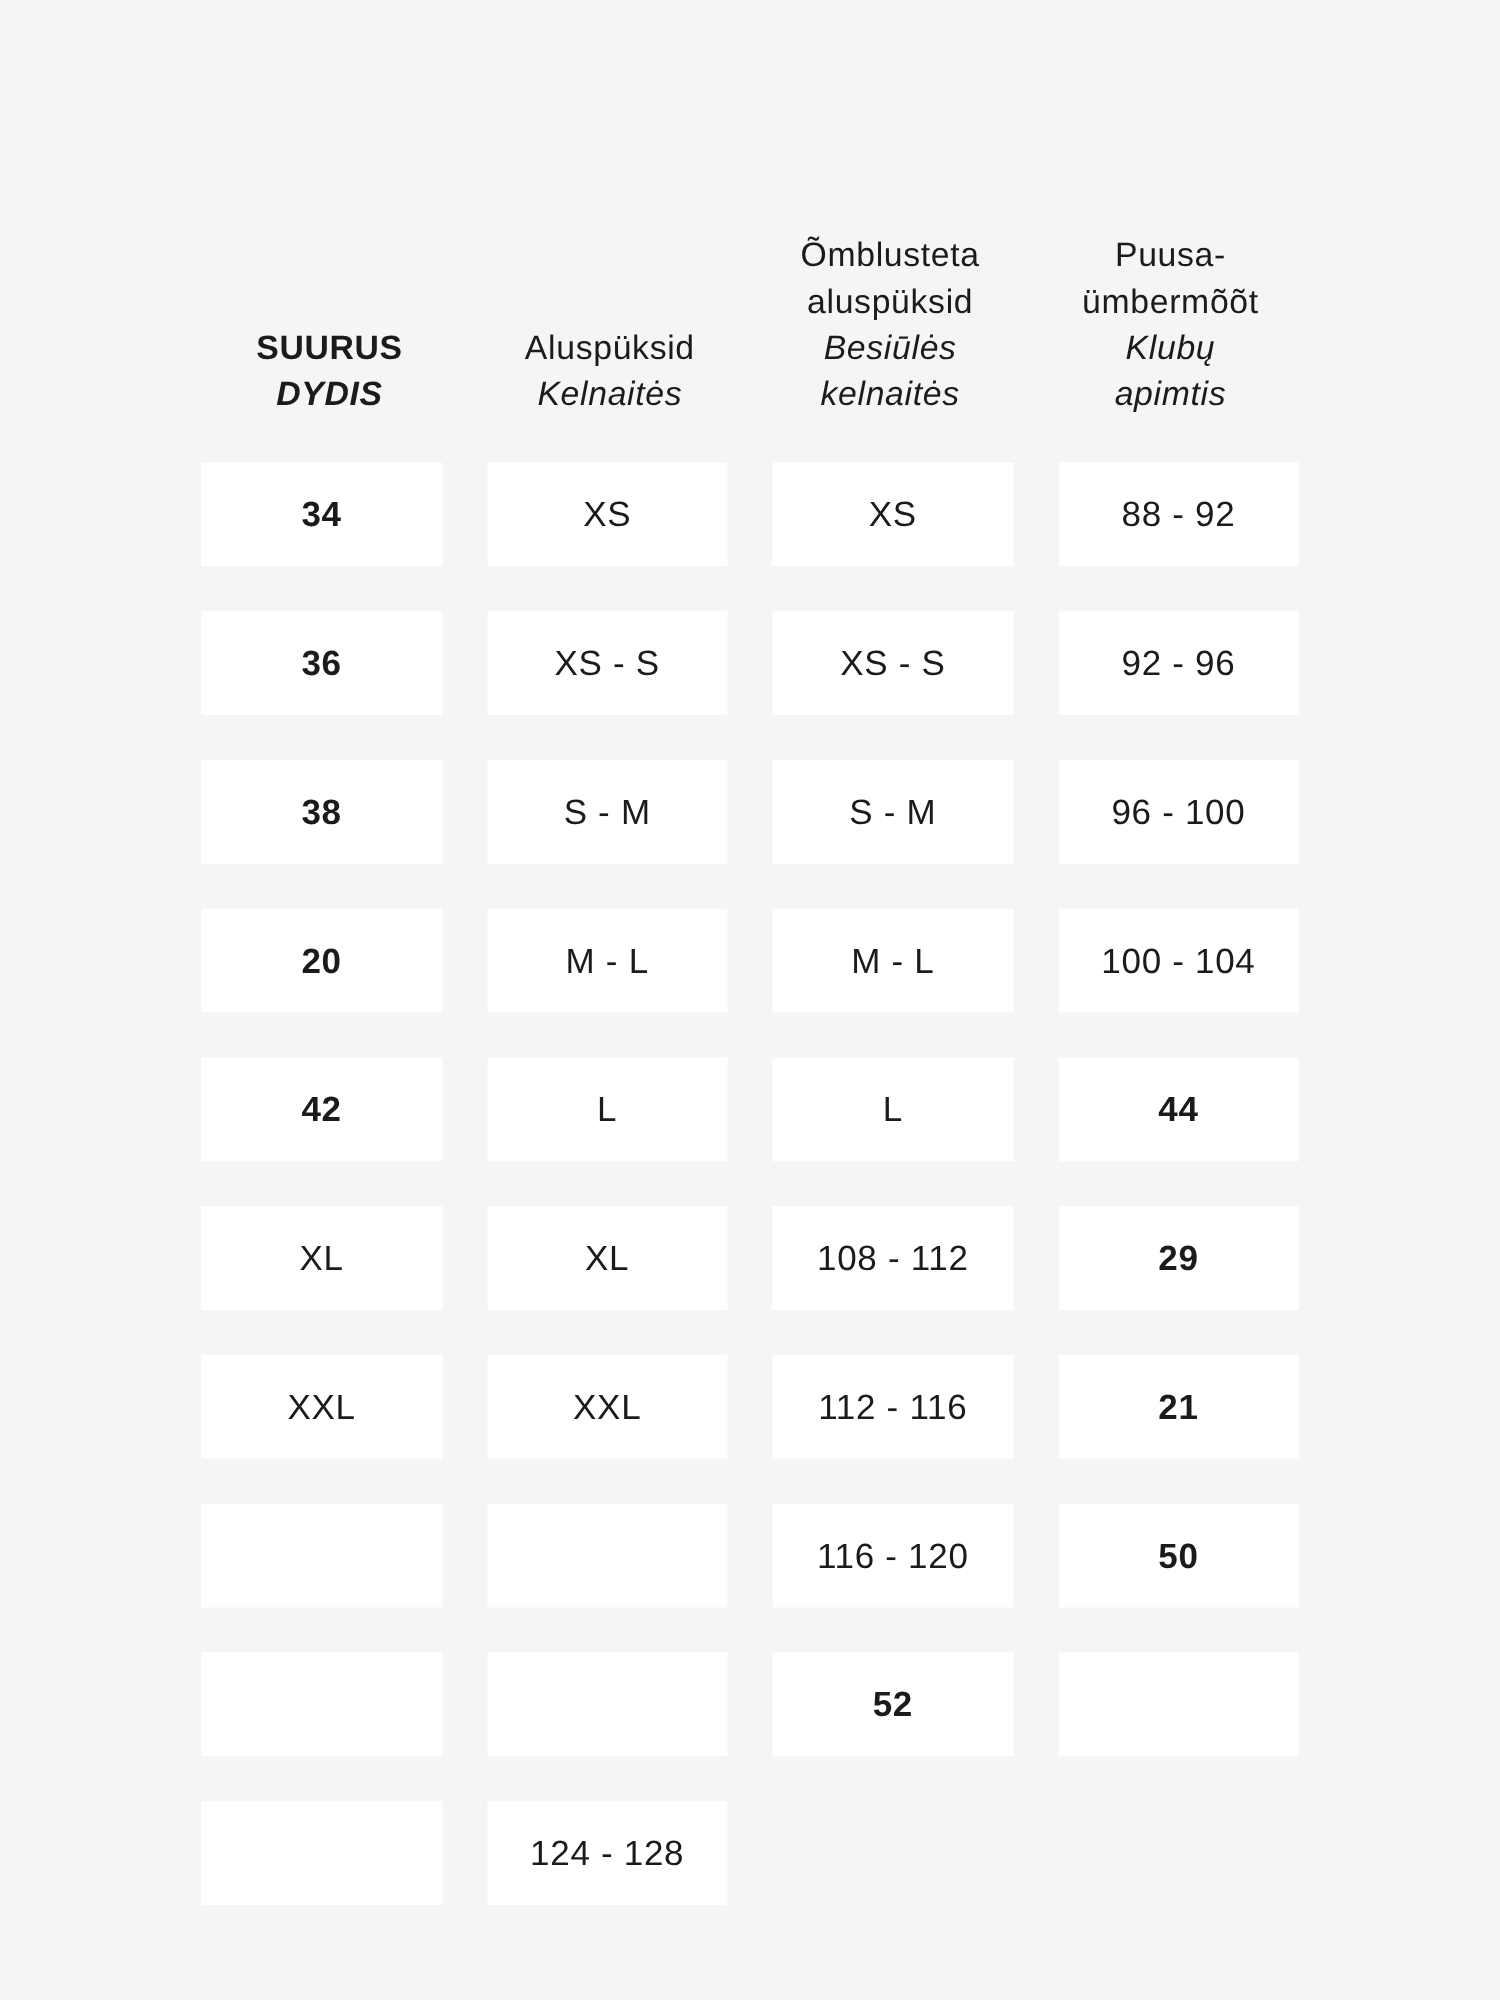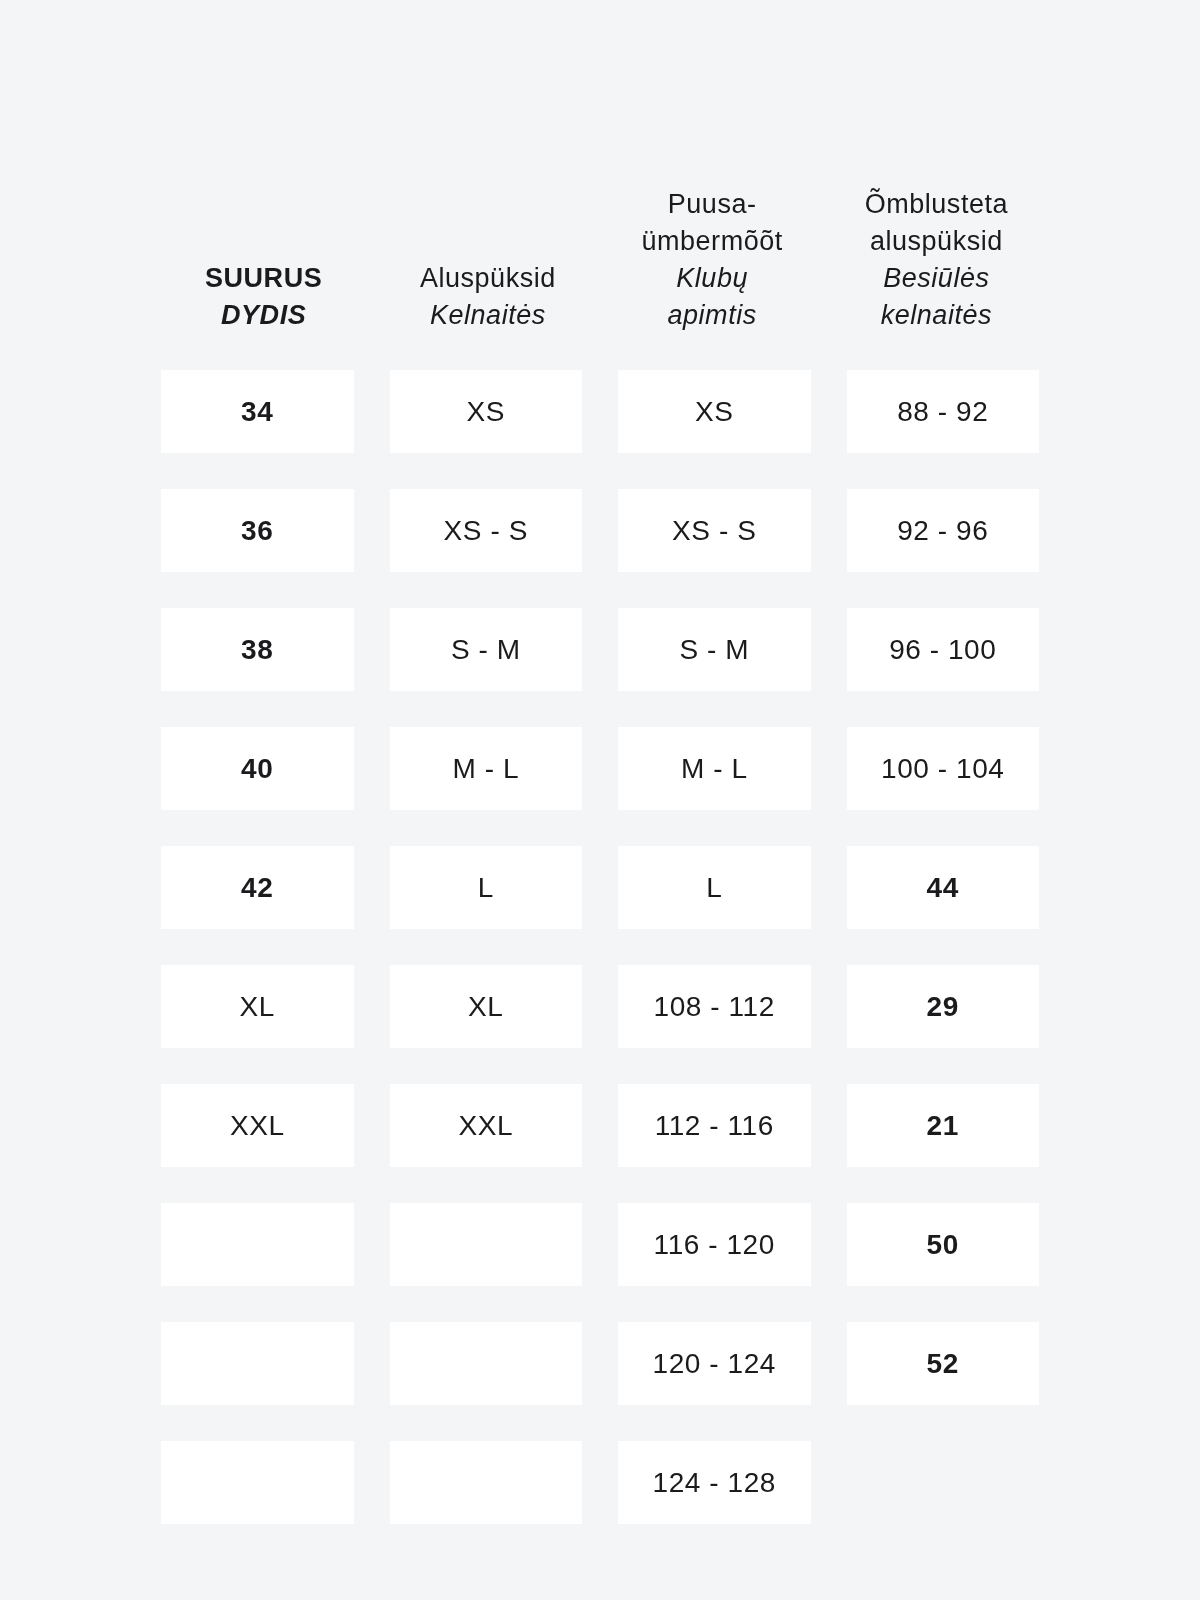--- a/index.html
+++ b/index.html
@@ -67,51 +67,51 @@
   <div class="thead">
     <div class="th th-size">
       <div class="th-line et">SUURUS</div>
       <div class="th-line lt">DYDIS</div>
     </div>
     <div class="th">
       <div class="th-line et">Aluspüksid</div>
       <div class="th-line lt">Kelnaitės</div>
     </div>
     <div class="th">
+      <div class="th-line et">Õmblusteta</div>
+      <div class="th-line et">aluspüksid</div>
+      <div class="th-line lt">Besiūlės</div>
+      <div class="th-line lt">kelnaitės</div>
+    </div>
+    <div class="th">
       <div class="th-line et">Puusa-</div>
       <div class="th-line et">ümbermõõt</div>
       <div class="th-line lt">Klubų</div>
       <div class="th-line lt">apimtis</div>
-    </div>
-    <div class="th">
-      <div class="th-line et">Õmblusteta</div>
-      <div class="th-line et">aluspüksid</div>
-      <div class="th-line lt">Besiūlės</div>
-      <div class="th-line lt">kelnaitės</div>
     </div>
   </div>
 
   <div class="tbody">
 
     <div class="td size-cell">34</div>
     <div class="td">XS</div>
     <div class="td">XS</div>
     <div class="td">88 - 92</div>
 
     <div class="td size-cell">36</div>
     <div class="td">XS - S</div>
     <div class="td">XS - S</div>
     <div class="td">92 - 96</div>
 
     <div class="td size-cell">38</div>
     <div class="td">S - M</div>
     <div class="td">S - M</div>
     <div class="td">96 - 100</div>
 
-    <div class="td size-cell">40</div>
+    <div class="td size-cell">20</div>
     <div class="td">M - L</div>
     <div class="td">M - L</div>
     <div class="td">100 - 104</div>
 
     <div class="td size-cell">42</div>
     <div class="td">L</div>
     <div class="td">L</div>
 
     <div class="td size-cell">44</div>
     <div class="td">XL</div>
@@ -124,21 +124,20 @@
     <div class="td">112 - 116</div>
 
     <div class="td size-cell">21</div>
     <div class="td"></div>
     <div class="td"></div>
     <div class="td">116 - 120</div>
 
     <div class="td size-cell">50</div>
     <div class="td"></div>
     <div class="td"></div>
-    <div class="td">120 - 124</div>
 
     <div class="td size-cell">52</div>
     <div class="td"></div>
     <div class="td"></div>
     <div class="td">124 - 128</div>
 
   </div>
 </div>
 
 </body></html>

